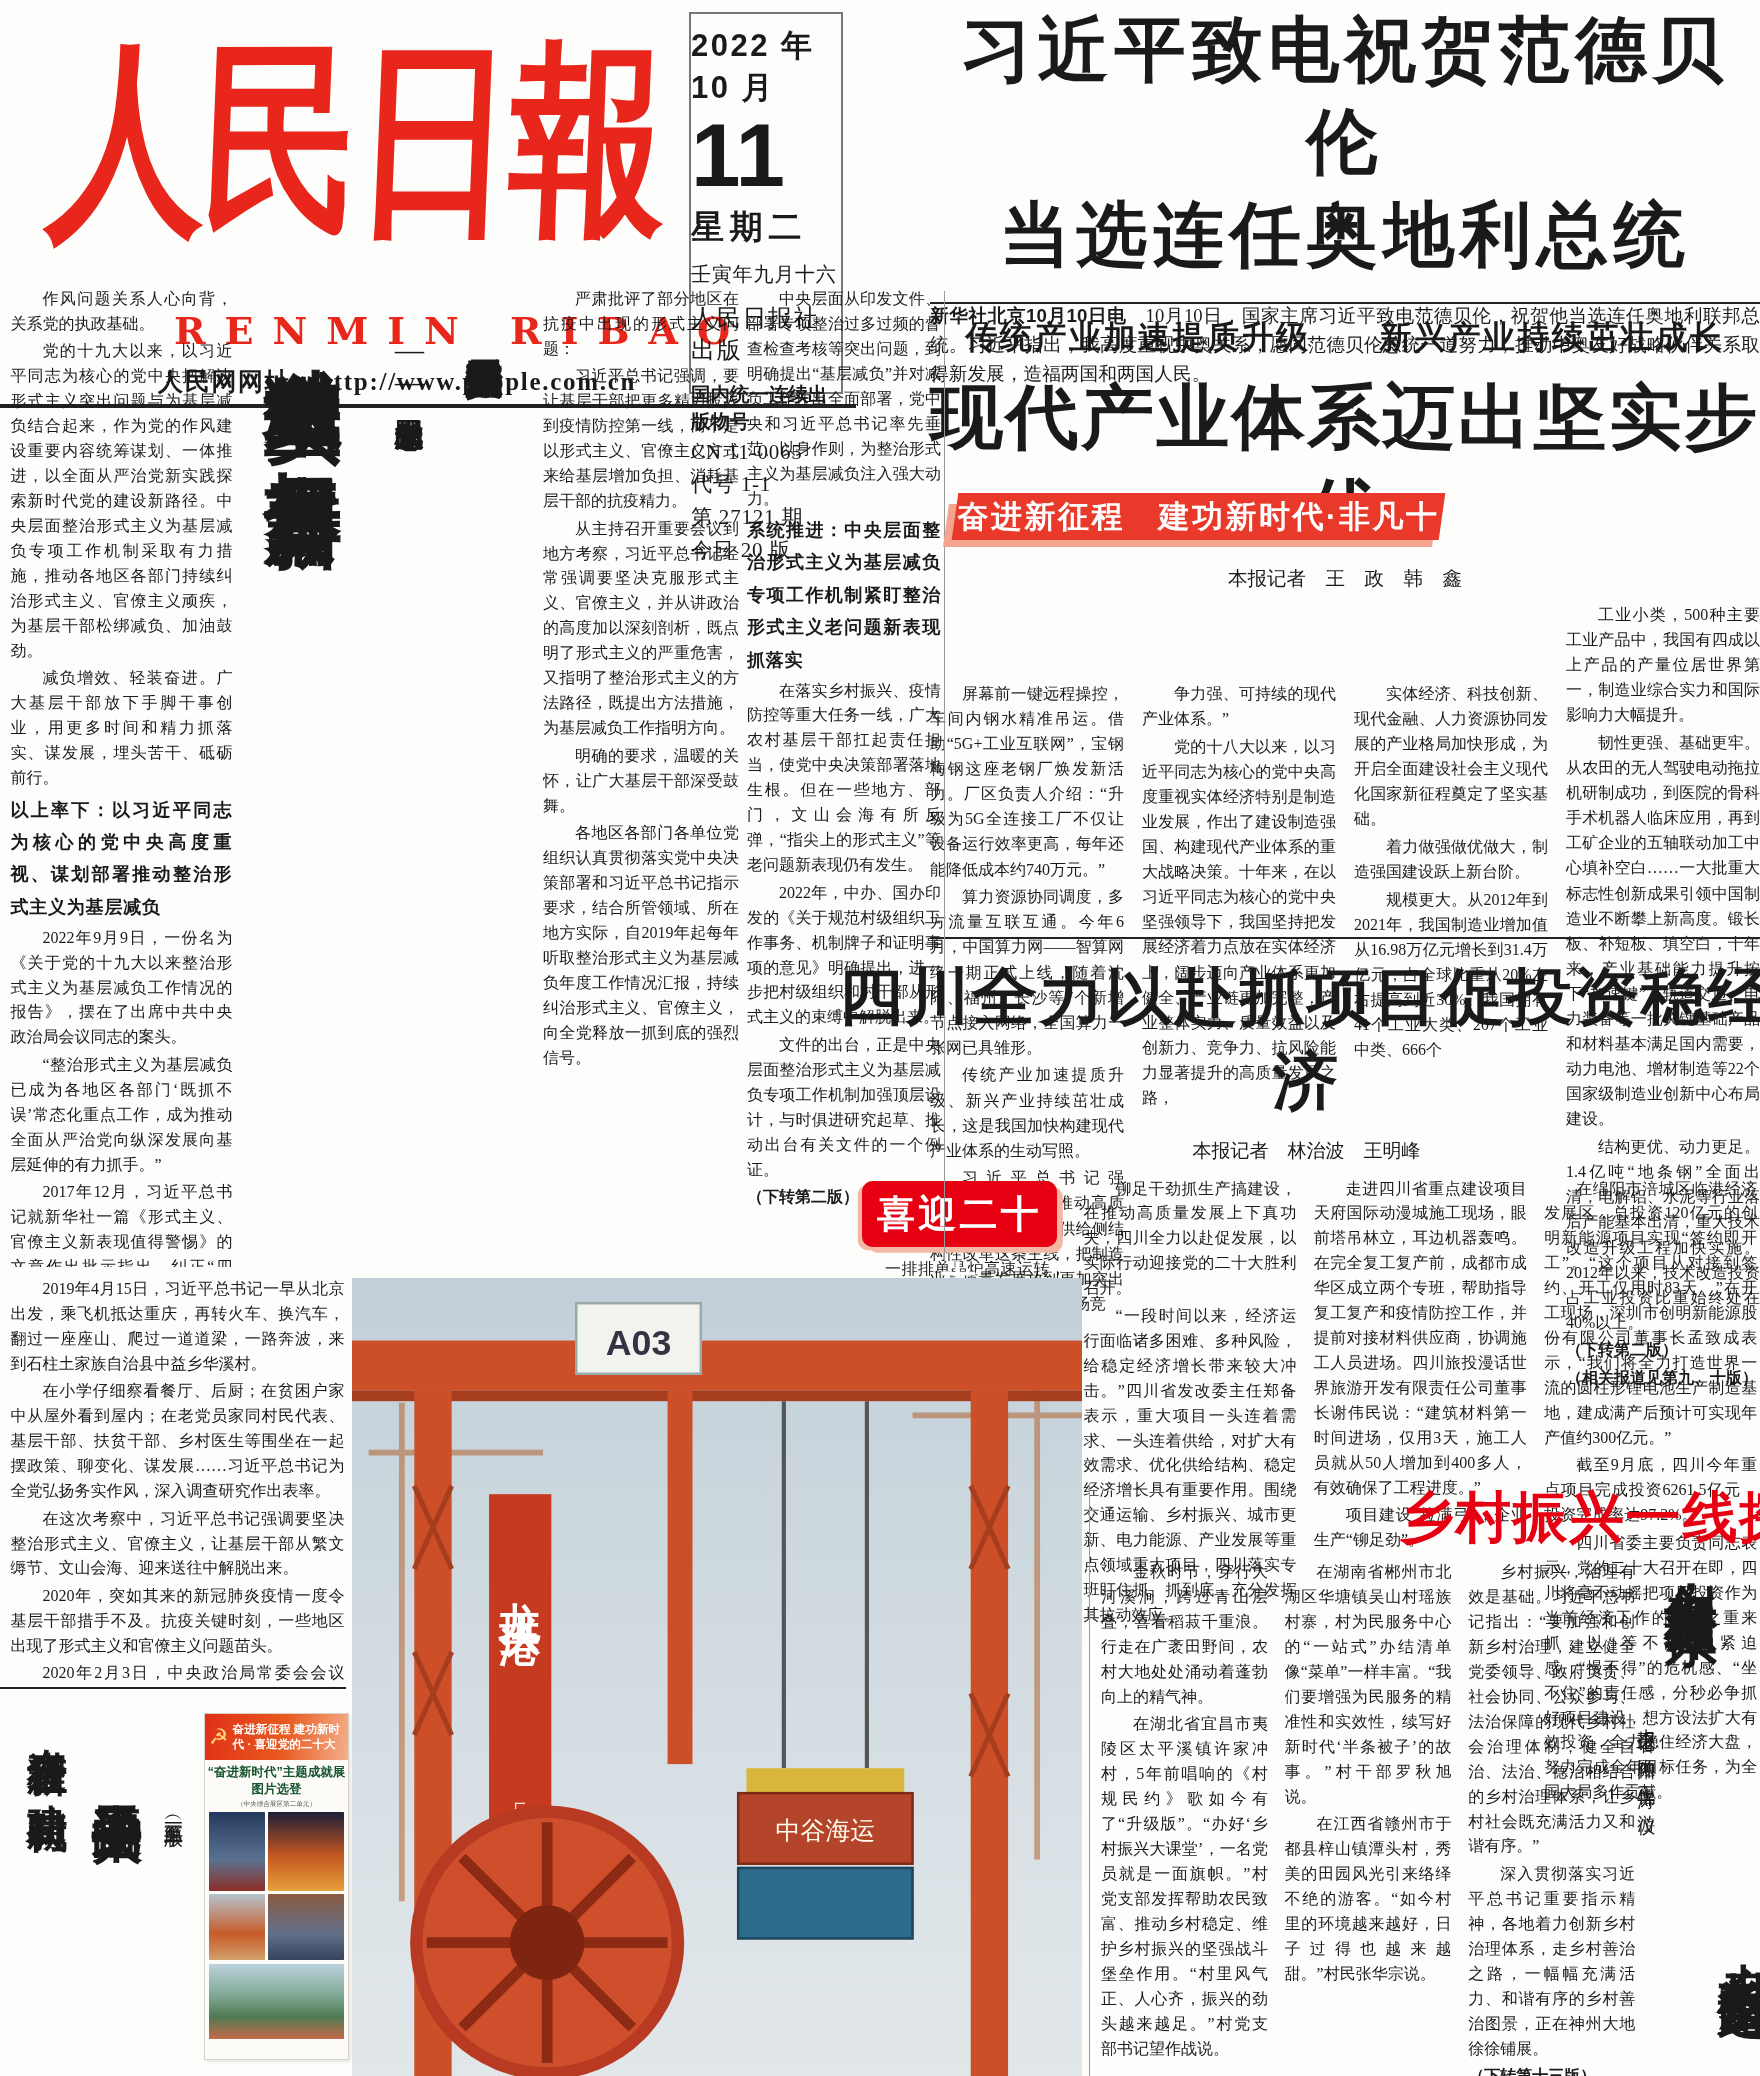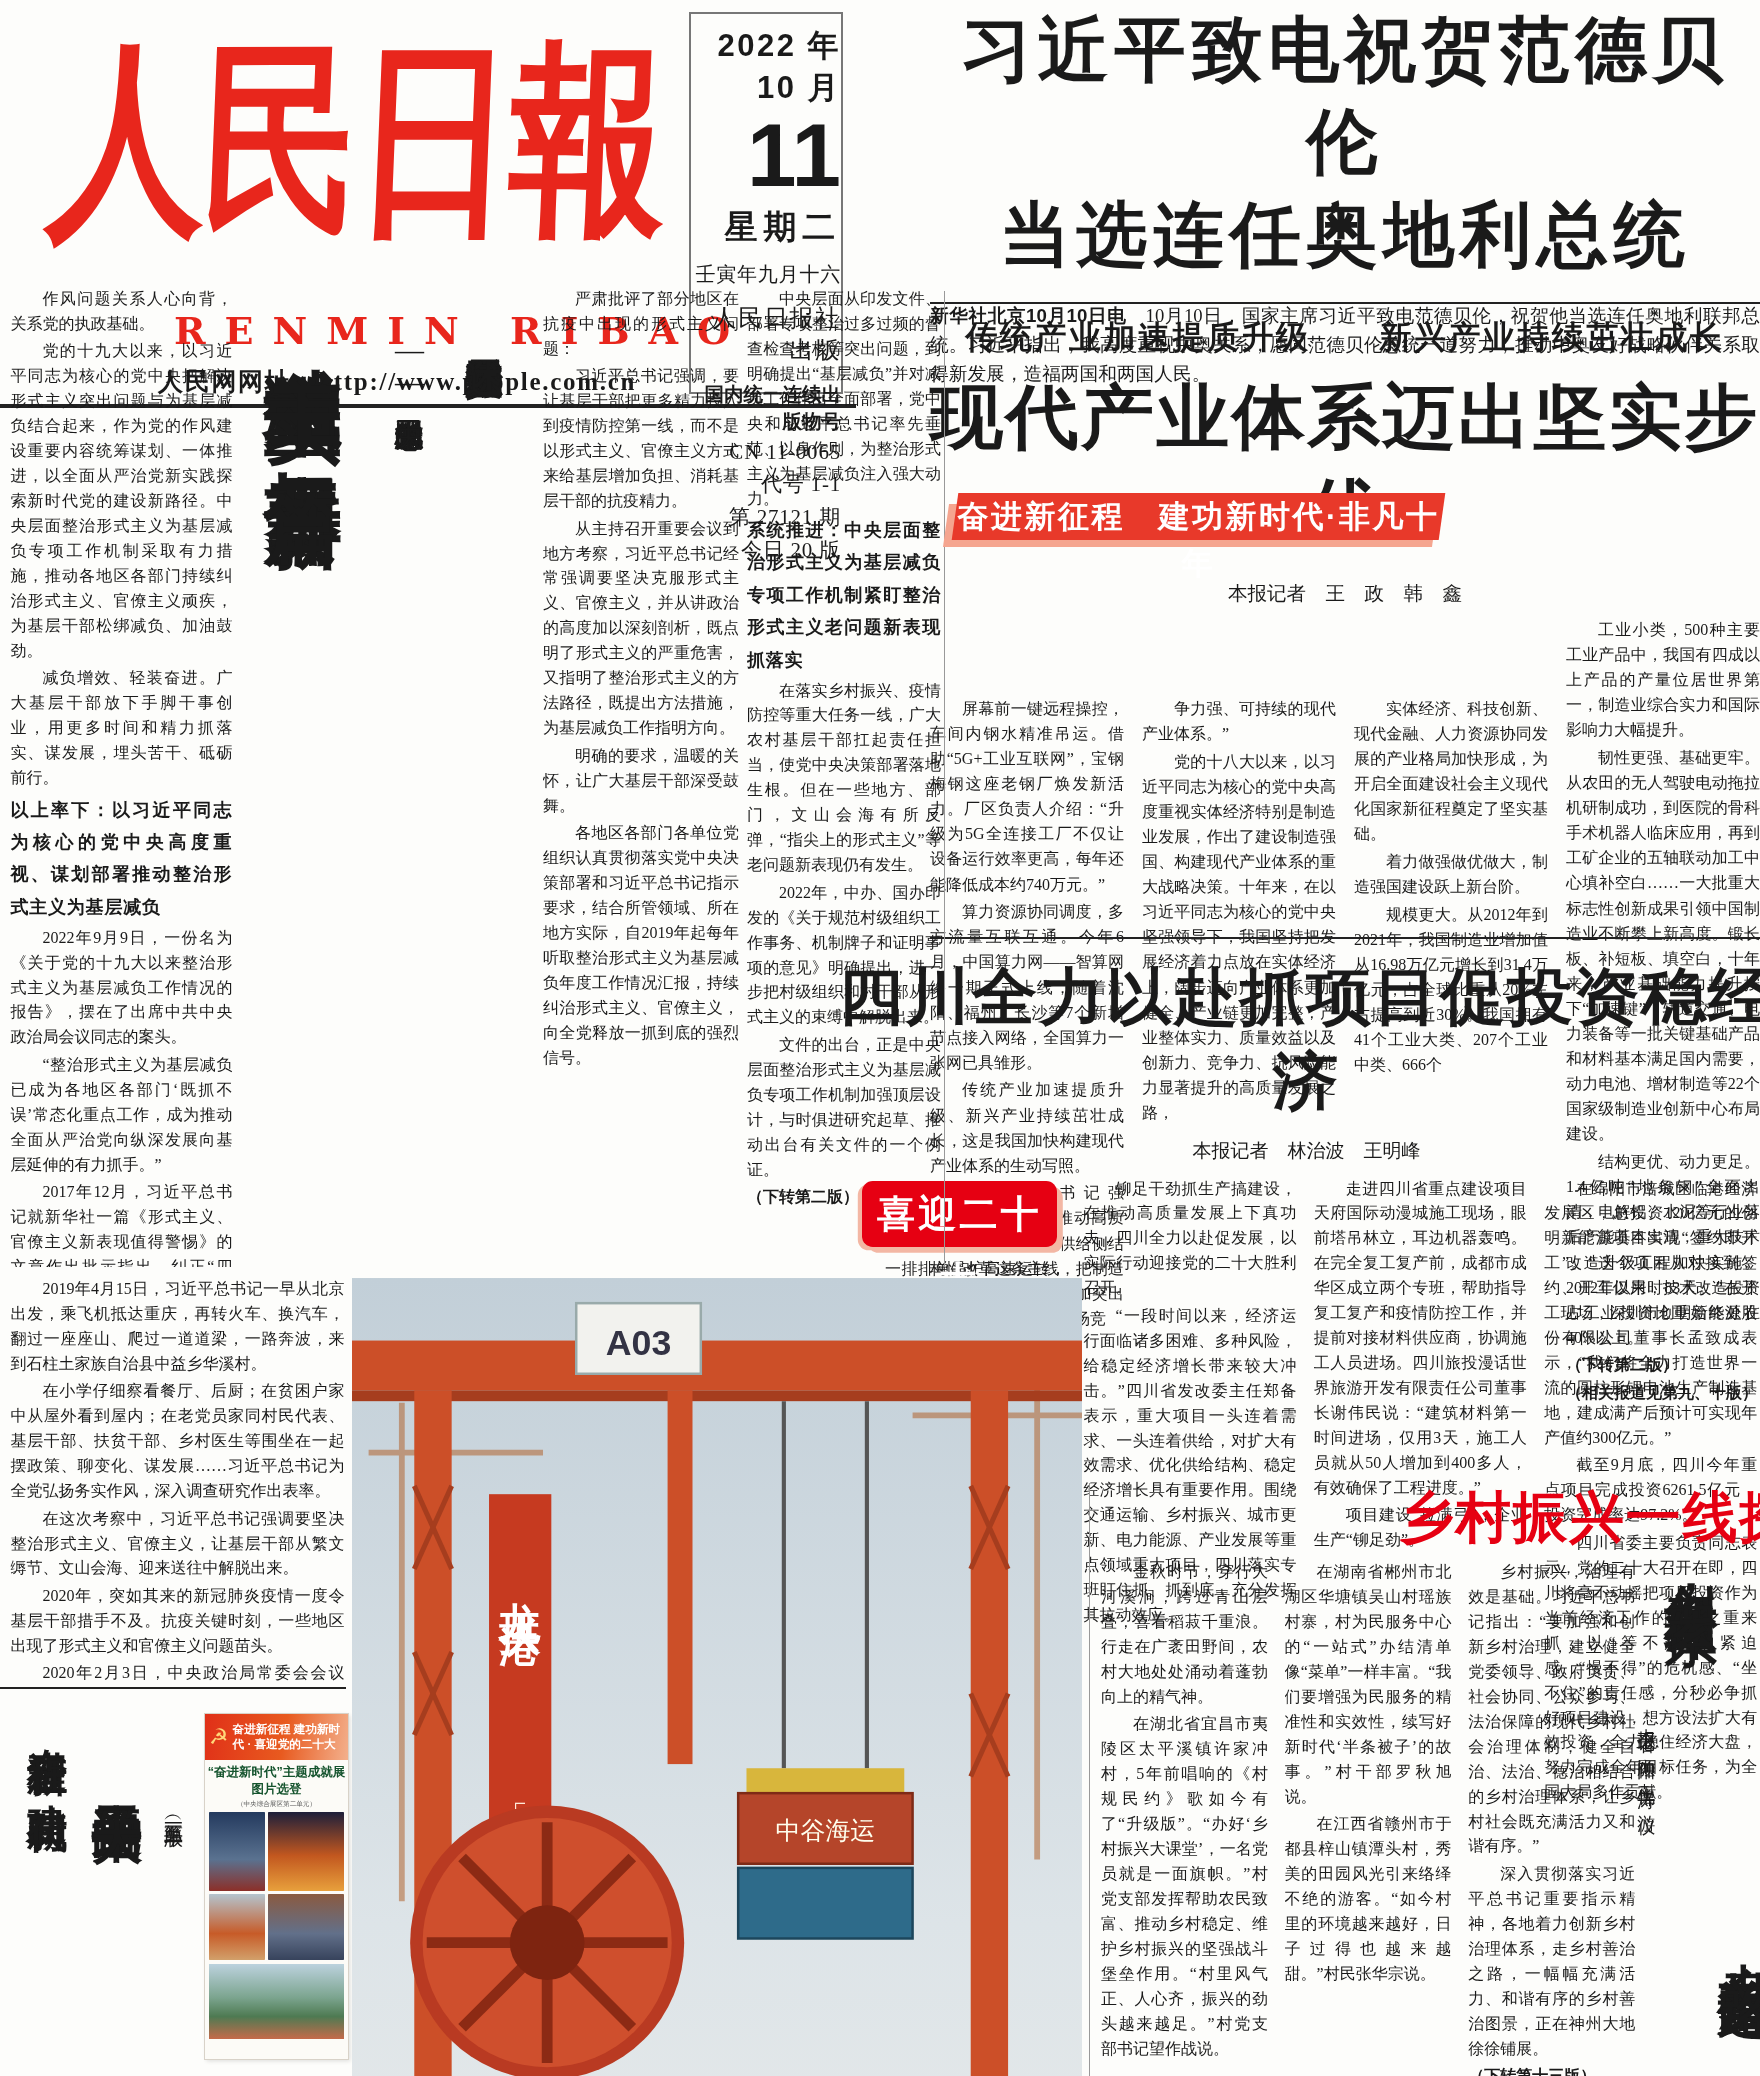--- a/index.html
+++ b/index.html
@@ -16,21 +16,21 @@
   #logo{left:54px;top:4.2px;width:631px;height:303px;color:#e8261c;
         font-family:"DejaVu Serif",serif;font-weight:900;font-size:208px;line-height:1.3;
         letter-spacing:-5.8px;transform:scaleX(.76) skewX(-3deg);transform-origin:left top;white-space:nowrap;}
   #logo-en{left:174px;top:308px;font-size:38px;color:#e8261c;letter-spacing:19px;font-weight:bold;
            font-family:"DejaVu Serif",serif;}
   #site-url{left:158px;top:365px;font-size:25px;font-weight:bold;letter-spacing:1.7px;}
   #masthead-rule{left:0;top:404px;width:856px;height:3.7px;}
 
   
   #datebox{left:689px;top:11.6px;width:154px;height:382px;border:2.5px solid #777;
-           text-align:right;padding-top:11.6px;box-sizing:border-box;}
+           text-align:left;padding-top:11.6px;box-sizing:border-box;}
   #datebox .dm{font-size:31px;font-weight:bold;font-family:"Liberation Sans",sans-serif;letter-spacing:2.5px;}
   #datebox .dd{font-size:89px;font-weight:bold;font-family:"Liberation Sans",sans-serif;line-height:1.05;}
   #datebox .wk{font-size:33px;font-weight:bold;font-family:"Liberation Sans",sans-serif;letter-spacing:5.8px;margin-top:2.5px;}
   #datebox .lunar{font-size:20px;margin-top:10.8px;letter-spacing:0.8px;}
   #datebox .pub{font-size:24px;margin-top:14px;letter-spacing:1.7px;}
   #datebox .issn-t{font-size:19.5px;font-weight:bold;font-family:"Liberation Sans",sans-serif;margin-top:15px;}
   #datebox .ln{font-size:21px;margin-top:5px;letter-spacing:0.8px;}
 
   
   #top-story{left:930px;top:4.2px;width:830px;}
@@ -38,21 +38,21 @@
                  font-family:"Liberation Sans",sans-serif;font-weight:bold;white-space:pre-line;}
   #top-story .body{margin-top:21px;font-size:18.7px;line-height:1.55;text-align:justify;}
   #top-story .body .lead{font-weight:bold;font-family:"Liberation Sans",sans-serif;}
   #top-rule{left:930px;top:302px;width:830px;height:2.1px;}
 
   
   #industry{left:930px;top:316px;width:830px;}
   #industry .kicker{font-size:32px;text-align:center;letter-spacing:2.5px;}
   #industry .hl{font-size:70px;letter-spacing:2.5px;text-align:center;margin-top:10.8px;
                 font-family:"DejaVu Serif",serif;font-weight:900;transform:scaleX(1.04);}
-  #industry .byline{font-size:19.5px;text-align:center;margin-top:21px;}
+  #industry .byline{font-size:19.5px;text-align:center;margin-top:6px;}
   .badge-fj{left:955px;top:493px;width:487px;height:47px;z-index:3;}
   .badge-fj .bg{position:absolute;left:0;top:0;right:0;bottom:0;background:#e8392a;transform:skewX(-8deg);}
   .badge-fj .bg2{position:absolute;left:-9px;top:10.8px;right:7.5px;bottom:-6.6px;background:#f5a58f;
                  transform:skewX(-8deg);z-index:-1;}
   .badge-fj .t{position:relative;color:#fff;font-size:31px;letter-spacing:2.5px;text-align:center;line-height:47px;}
   #industry .cols{display:flex;gap:18px;margin-top:10px;}
   #industry .col{width:194px;font-size:16px;line-height:1.57;}
   #industry .col1 .spacer{height:79px;}
   .endnote{font-weight:bold;text-align:right;font-family:"Liberation Sans",sans-serif;text-indent:0 !important;}
   #industry-rule{left:930px;top:937px;width:830px;height:2.1px;}

